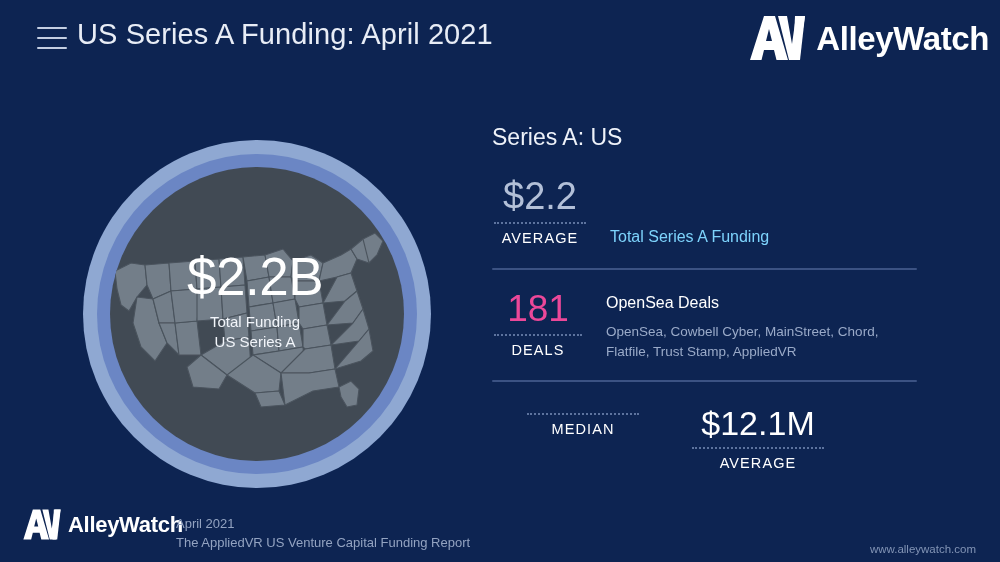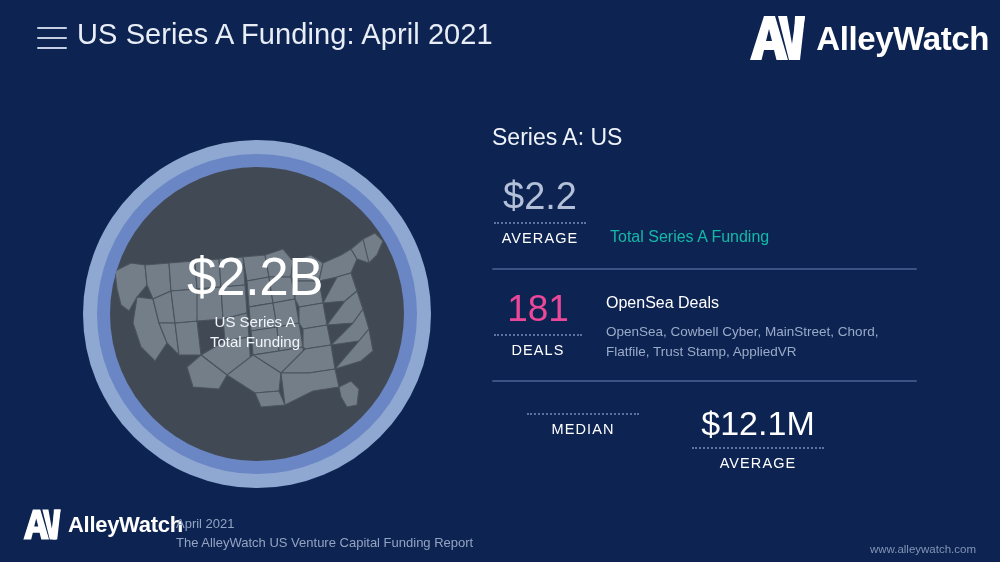--- a/index.html
+++ b/index.html
@@ -70,21 +70,21 @@
   .metric .rule {
     border-top:2px dotted #5d739e; margin:7px auto 6px auto;
   }
   .metric .cap { font-size:14.5px; color:#ffffff; letter-spacing:1.1px; }
 
   
   .row-total { margin-top:24px; margin-bottom:22px;align-items:flex-end; }
   .m-total { width:96px; }
   .m-total .num { font-size:38px; color:#b3c0d8; }
   .m-total .rule { width:92px; }
-  .row-total .label { font-size:16px; color:#14b8a6; margin-left:22px; margin-top:42px; white-space:nowrap; }
+  .row-total .label { font-size:16px; color:#7dd3fc; margin-left:22px; margin-top:42px; white-space:nowrap; }
 
   
   .row-deals { margin-top:20px; margin-bottom:19px; }
   .m-deals { width:92px; }
   .m-deals .num { font-size:37px; color:#ec4899; }
   .m-deals .rule { width:88px; }
   .deals-body { margin-left:22px; margin-top:4px; }
   .deals-head { font-size:16px; color:#ffffff; margin-bottom:10px; }
   .deals-list { font-size:13.5px; color:#9aaac8; line-height:1.45; max-width:300px; }
 
@@ -183,22 +183,22 @@
         <path d="M244 30 L256 20 L266 26 L262 44 L250 40 Z"></path>
         <path d="M256 20 L268 14 L276 22 L270 36 L262 44 Z"></path>
 
         <path d="M232 168 L244 162 L252 170 L250 186 L240 188 L234 178 Z"></path>
       </g>
     </svg>
   </div>
   <div class="circle-text">
     <div class="circle-big">$2.2B</div>
     <div class="circle-sub">
+      <div>Total Funding</div>
       <div>US Series A</div>
-      <div>Total Funding</div>
     </div>
   </div>
 </div>
 
 <div class="panel">
 
   <div class="panel-title">Series A: US</div>
 
   <div class="row row-total">
     <div class="metric m-total">
@@ -243,16 +243,16 @@
     <svg class="mark" viewBox="0 0 62 48">
       <path d="M2 46 L16 2 L27 2 L40 46 L28.5 46 L26 36 L16 36 L13.5 46 Z" fill="#ffffff"></path>
       <path d="M18 27 L21 15 L24 27 Z" fill="#0d2452"></path>
       <path d="M30 2 L39 2 L44 30 L48 2 L57 2 L50 46 L41 46 Z" fill="#ffffff"></path>
       <path d="M47 2 L57 2 L52 46 L45 46 Z" fill="#ffffff"></path>
     </svg>
     <span class="word">AlleyWatch</span>
   </div>
   <div class="ftr-meta">
     <div>April 2021</div>
-    <div>The AlleyWatch US Venture Capital Funding Report</div>
+    <div>The AppliedVR US Venture Capital Funding Report</div>
   </div>
   <div class="ftr-url">www.alleywatch.com</div>
 </div>
 
 </body></html>

